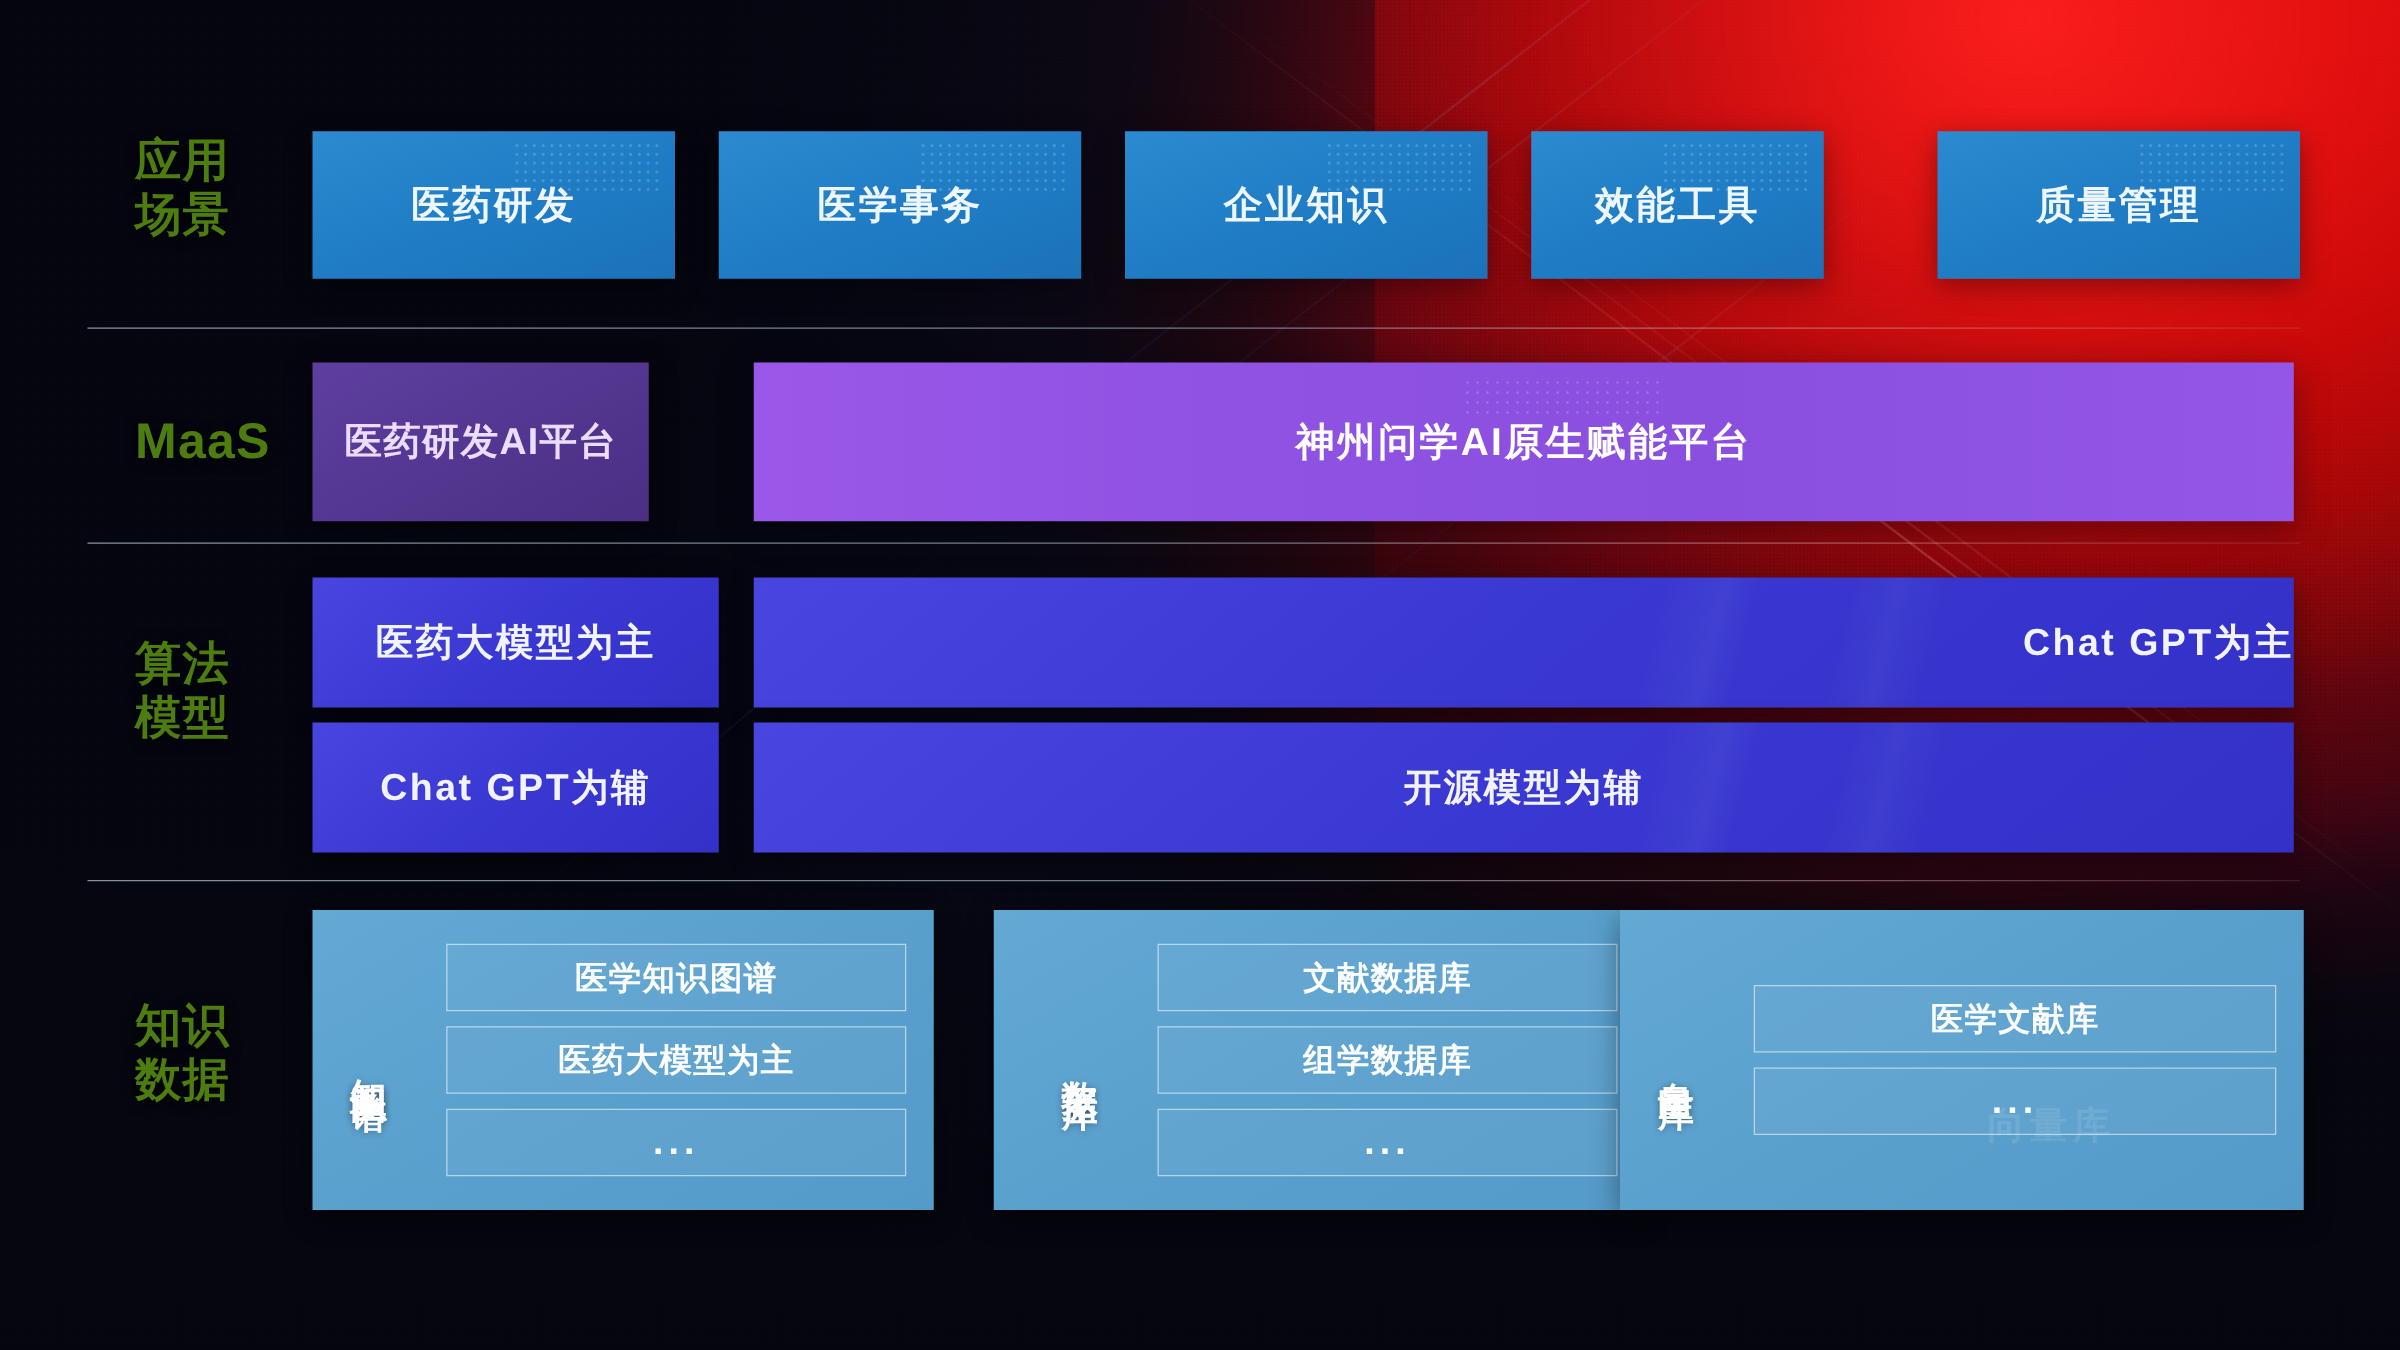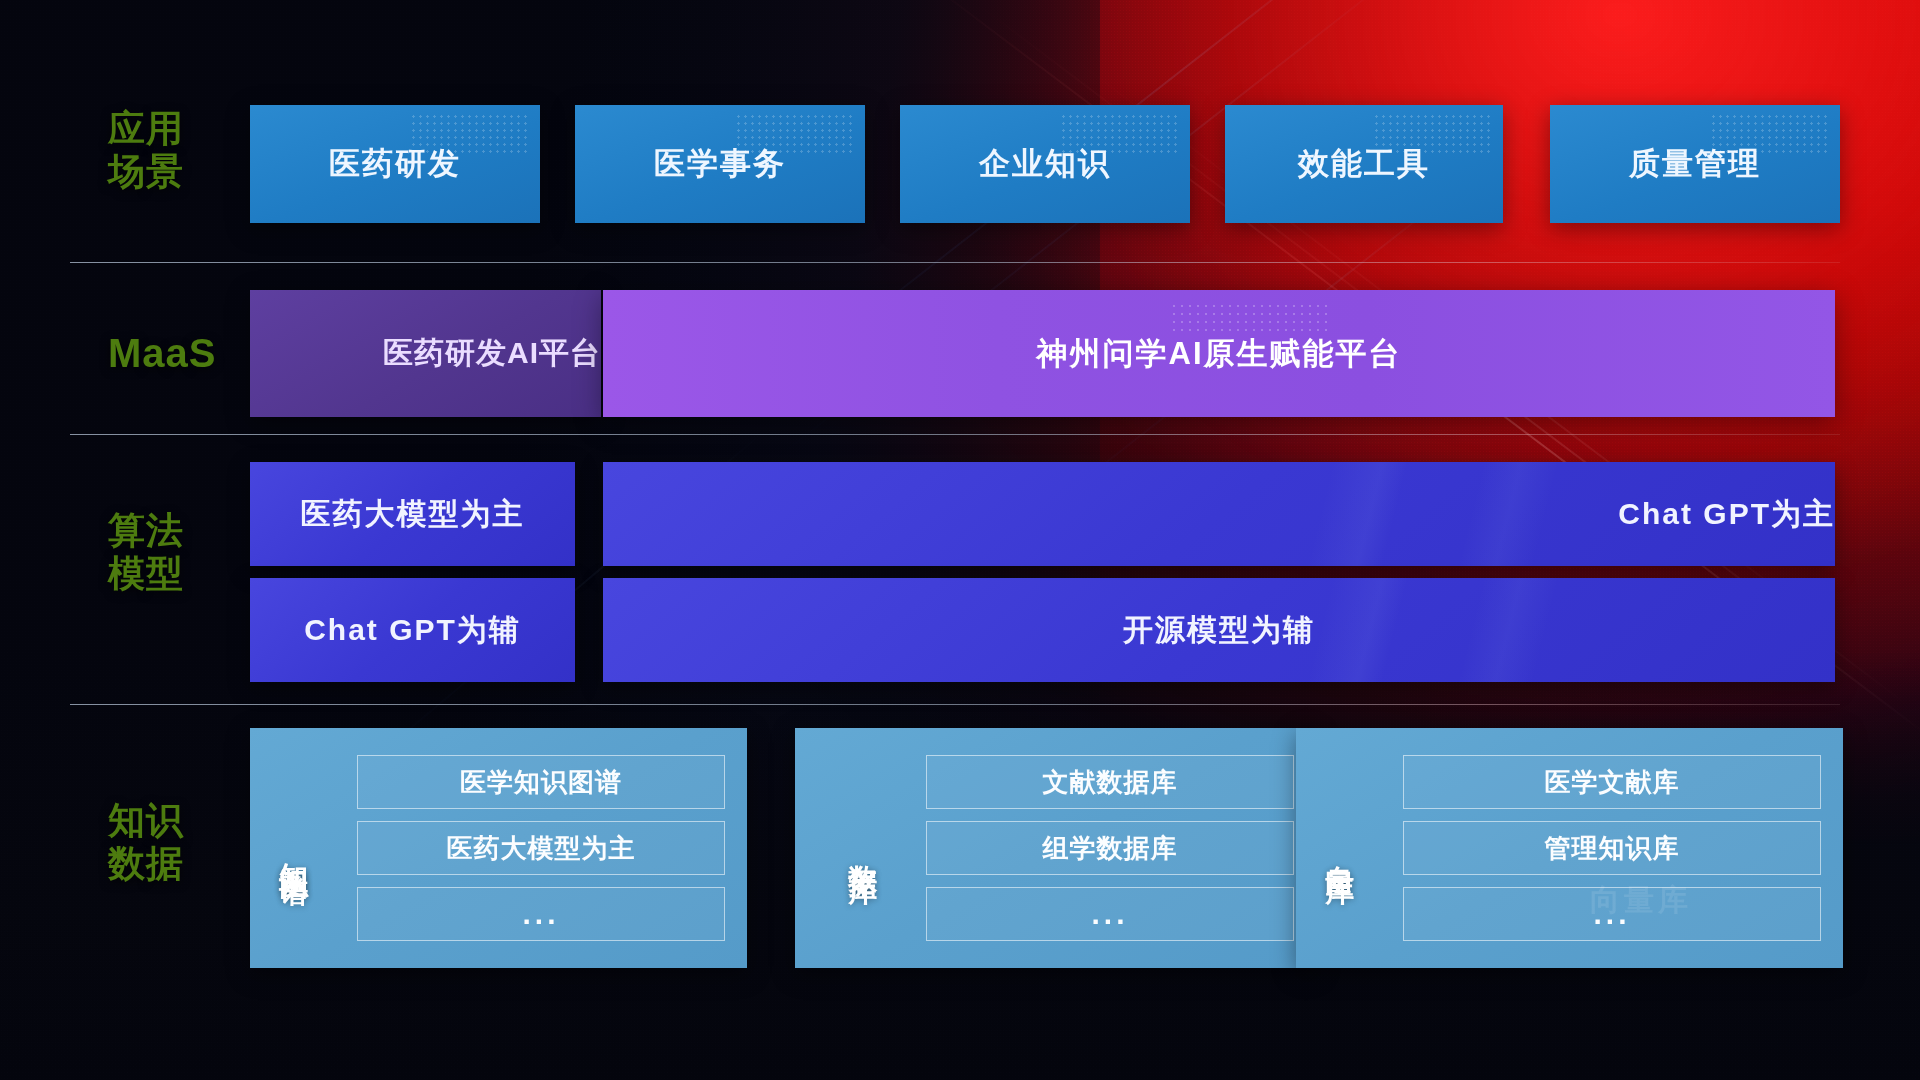--- a/index.html
+++ b/index.html
@@ -60,23 +60,23 @@
     background:linear-gradient(160deg,#2b8ad0 0%,#1f7cc4 55%,#1b72b9 100%);
     display:flex;align-items:center;justify-content:center;
     color:#eef6ff;font-size:31px;font-weight:bold;letter-spacing:2px;
     box-shadow:0 6px 22px rgba(0,0,0,.40);
   }
   .app-box .dots{position:absolute;right:10px;top:8px;width:120px;height:42px;opacity:.22;
     background-image:radial-gradient(rgba(255,255,255,.9) 1px, rgba(0,0,0,0) 1.2px);background-size:7px 7px;}
 
   
   .maas-left{
-    position:absolute;left:250px;top:290px;width:351px;height:127px;
+    position:absolute;left:250px;top:290px;width:269px;height:127px;
     background:linear-gradient(150deg,#5e3fa0 0%,#52368f 55%,#4a2f85 100%);
-    display:flex;align-items:center;justify-content:flex-end;
+    display:flex;align-items:center;justify-content:center;
     color:#eaddff;font-size:30px;font-weight:bold;letter-spacing:1px;
     box-shadow:0 6px 22px rgba(0,0,0,.40);
   }
   .maas-right{
     position:absolute;left:603px;top:290px;width:1232px;height:127px;
     background:linear-gradient(90deg,#9b57e8 0%,#8f52e2 32%,#8b4fe0 62%,#9356e6 100%);
     display:flex;align-items:center;justify-content:center;
     color:#ffffff;font-size:31px;font-weight:bold;letter-spacing:2px;
     box-shadow:0 6px 26px rgba(0,0,0,.38);
   }
@@ -154,21 +154,21 @@
       <span>医药研发</span>
     </div>
     <div class="app-box" style="left:575px;width:290px;">
       <span class="dots"></span>
       <span>医学事务</span>
     </div>
     <div class="app-box" style="left:900px;width:290px;">
       <span class="dots"></span>
       <span>企业知识</span>
     </div>
-    <div class="app-box" style="left:1225px;width:278px;">
+    <div class="app-box" style="left:1225px;width:234px;">
       <span class="dots"></span>
       <span>效能工具</span>
     </div>
     <div class="app-box" style="left:1550px;width:290px;">
       <span class="dots"></span>
       <span>质量管理</span>
     </div>
 
     <div class="divider" style="top:262px;"></div>
 
@@ -228,21 +228,20 @@
         <div class="kitem">文献数据库</div>
         <div class="kitem">组学数据库</div>
         <div class="kitem ellipsis">...</div>
       </div>
     </div>
 
     <div class="kgroup" style="left:1296px;width:547px;">
       <div class="ktitle">向量库</div>
       <div class="kitems">
         <div class="kitem">医学文献库</div>
-        <div class="kitem">管理知识库</div>
         <div class="kitem ellipsis">...</div>
       </div>
     </div>
 
     <div class="wm" style="left:1590px;top:880px;">向量库</div>
 
   </div>
 </div>
 
 </body></html>

